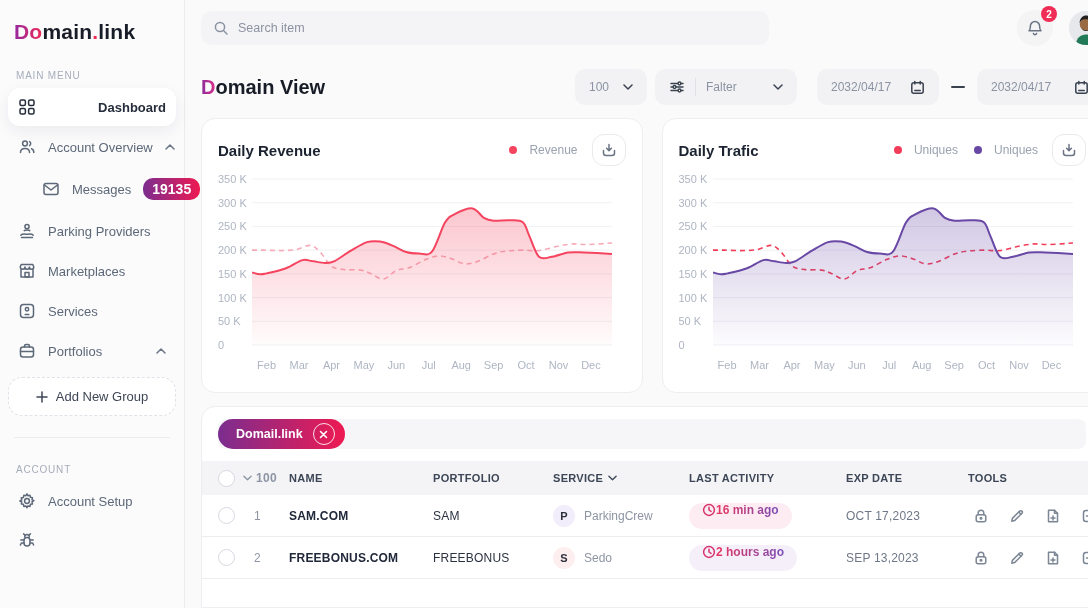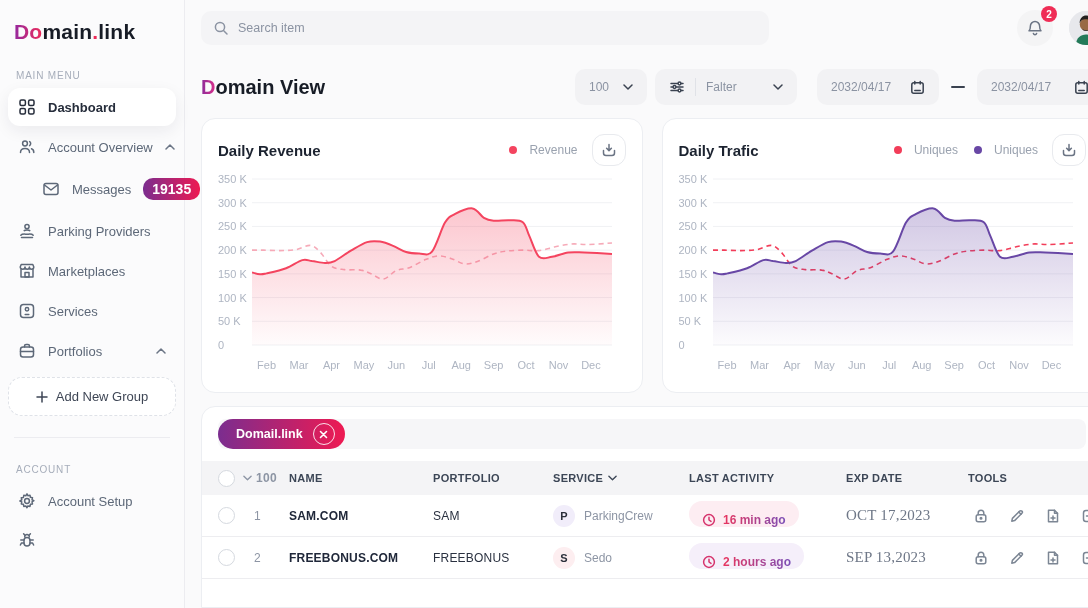--- a/index.html
+++ b/index.html
@@ -13,21 +13,21 @@
   .ic { stroke:currentColor; fill:none; stroke-width:1.5; stroke-linecap:round; stroke-linejoin:round; }
 
   
   .sidebar { width:185px; min-width:185px; background:#fbfbfc; border-right:1px solid #ececf0; padding:18px 8px 0 8px; display:flex; flex-direction:column; }
   .logo { font-size:21px; font-weight:800; color:#171c26; letter-spacing:.2px; padding:2px 0 0 6px; }
   .logo .grad { background:linear-gradient(90deg,#9429a0,#ed2b59); -webkit-background-clip:text; background-clip:text; color:transparent; }
   .logo .dot { color:#ed2b59; }
   .section-label { font-size:10px; letter-spacing:.8px; color:#a6adba; margin:26px 0 6px 8px; }
   .side-item { display:flex; align-items:center; gap:12px; padding:10px 10px; border-radius:12px; color:#5d6878; cursor:pointer; margin:1px 0; }
   .side-item .lbl { font-size:13px; white-space:nowrap; }
-  .side-item.active { background:#fff; box-shadow:0 5px 16px rgba(25,32,56,.07); color:#262d3b; font-weight:600; }
+  .side-item.active { background:#fff; box-shadow:0 5px 16px rgba(25,32,56,.07); color:#262d3b; font-weight:600;justify-content:space-between; }
   .side-item.indent { margin-left:24px; }
   .side-item .chev { margin-left:auto; color:#6b7585; }
   .badge { margin-left:auto; background:linear-gradient(90deg,#7b2d8f,#ee1a52); color:#fff; font-size:14px; font-weight:600; border-radius:10px; padding:3px 9px; }
   .badge.mid { margin-left:auto; margin-right:6px; }
   .dashed-btn { margin:6px 0 5px 0; border:1.5px dashed #dfe2e8; border-radius:14px; background:#fff; display:flex; align-items:center; justify-content:center; gap:8px; padding:11px 0; color:#3e4655; font-size:13px; cursor:pointer; }
   .divider { height:1px; background:#ececf0; margin:16px 6px 0 6px; }
 
   
   .main { flex:1; display:flex; flex-direction:column; padding:0 12px 0 16px; }
   .topbar { height:56px; display:flex; align-items:center; gap:14px; }
@@ -74,23 +74,23 @@
   .th { display:flex; align-items:center; gap:5px; }
   .trow { height:42px; border-bottom:1px solid #ededf0; background:#fff; }
   .checkbox { width:17px; height:17px; border:1.5px solid #d5d9df; border-radius:50%; background:#fff; cursor:pointer; }
   .num-cell { display:flex; align-items:center; gap:4px; color:#8d95a4; font-size:12px; }
   .row-num { color:#8d95a4; font-size:12px; padding-left:11px; }
   .cell-name { font-size:12px; font-weight:700; color:#20283a; letter-spacing:.2px; }
   .cell-portfolio { font-size:12px; color:#2a3140; letter-spacing:.2px; }
   .cell-service { display:flex; align-items:center; gap:9px; }
   .svc-initial { width:22px; height:22px; border-radius:50%; display:flex; align-items:center; justify-content:center; font-size:11px; font-weight:700; color:#2b2f3a; }
   .svc-name { color:#8d95a4; font-size:12px; }
-  .activity-pill { display:inline-flex; align-items:flex-end; gap:7px; height:26px; border-radius:13px; padding:0 13px; }
+  .activity-pill { display:inline-flex; align-items:flex-start; height:26px; border-radius:13px; padding:0 13px; }
   .activity-text { font-size:12px; font-weight:600; background:linear-gradient(90deg,#e8345e,#7a4fb7); -webkit-background-clip:text; background-clip:text; color:transparent; }
-  .cell-exp { color:#6e7787; font-size:15px; letter-spacing:.2px;font-family:Liberation Serif, serif; }
+  .cell-exp { color:#6e7787; font-size:12px; letter-spacing:.2px; }
   .cell-tools { display:flex; align-items:center; gap:10px; color:#7c8694; }
   .tool-btn { width:26px; height:26px; border:0; background:transparent; color:#7c8694; display:flex; align-items:center; justify-content:center; cursor:pointer; }
 </style>
 </head>
 <body>
 
 <aside class="sidebar">
   <div class="logo"><span class="grad">Do</span><span>main</span><span class="dot">.</span><span>link</span></div>
 
   <div class="section-label">MAIN MENU</div>

